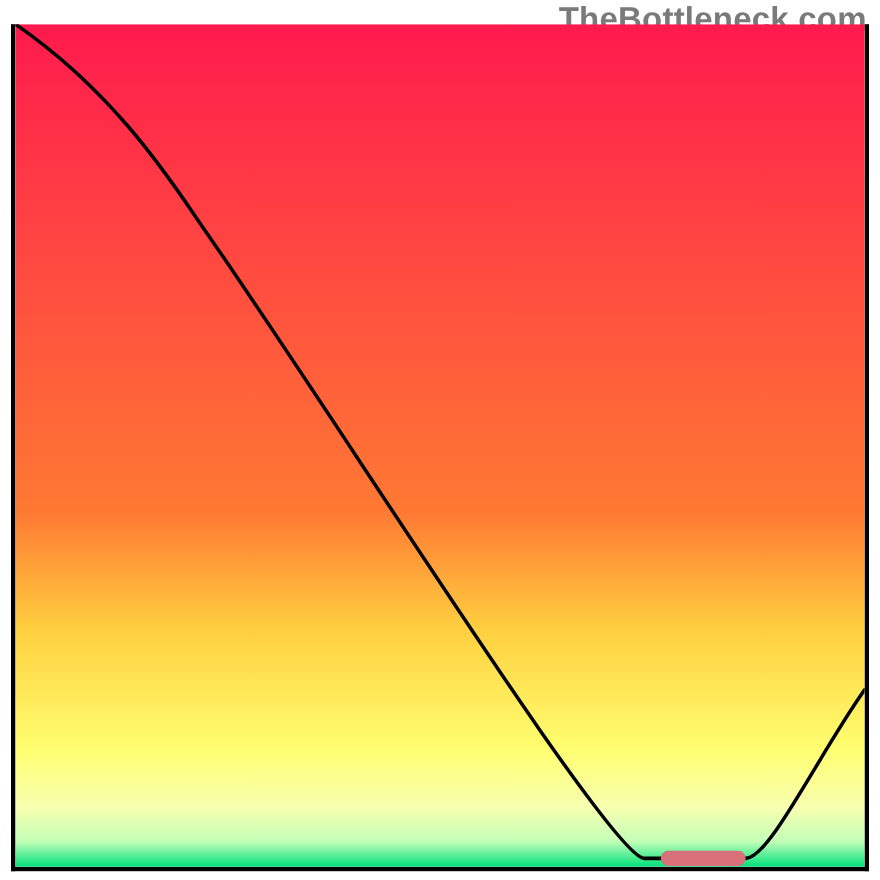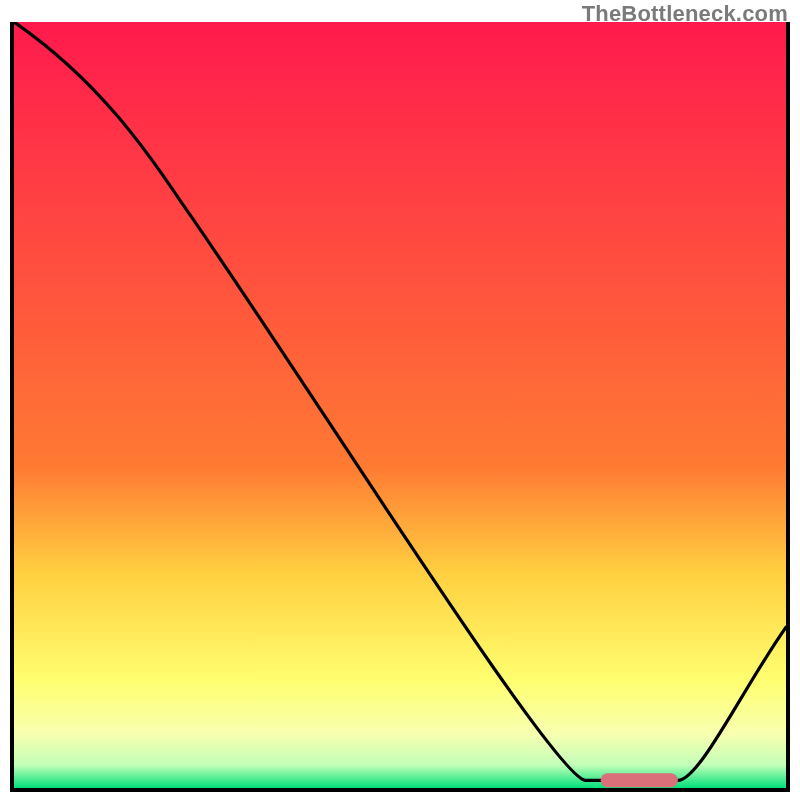--- a/index.html
+++ b/index.html
@@ -26,21 +26,21 @@
     position: absolute;
     left: 0;
     right: 0;
     top: 0;
     bottom: 0;
   }
   .watermark {
     position: absolute;
     top: 1px;
     right: 12px;
-    font-size: 22px;
+    font-size: 30px;
     font-weight: 600;
     color: #7a7a7a;
     letter-spacing: 0.2px;
   }
   svg {
     display: block;
   }
 </style>
 </head>
 <body>

